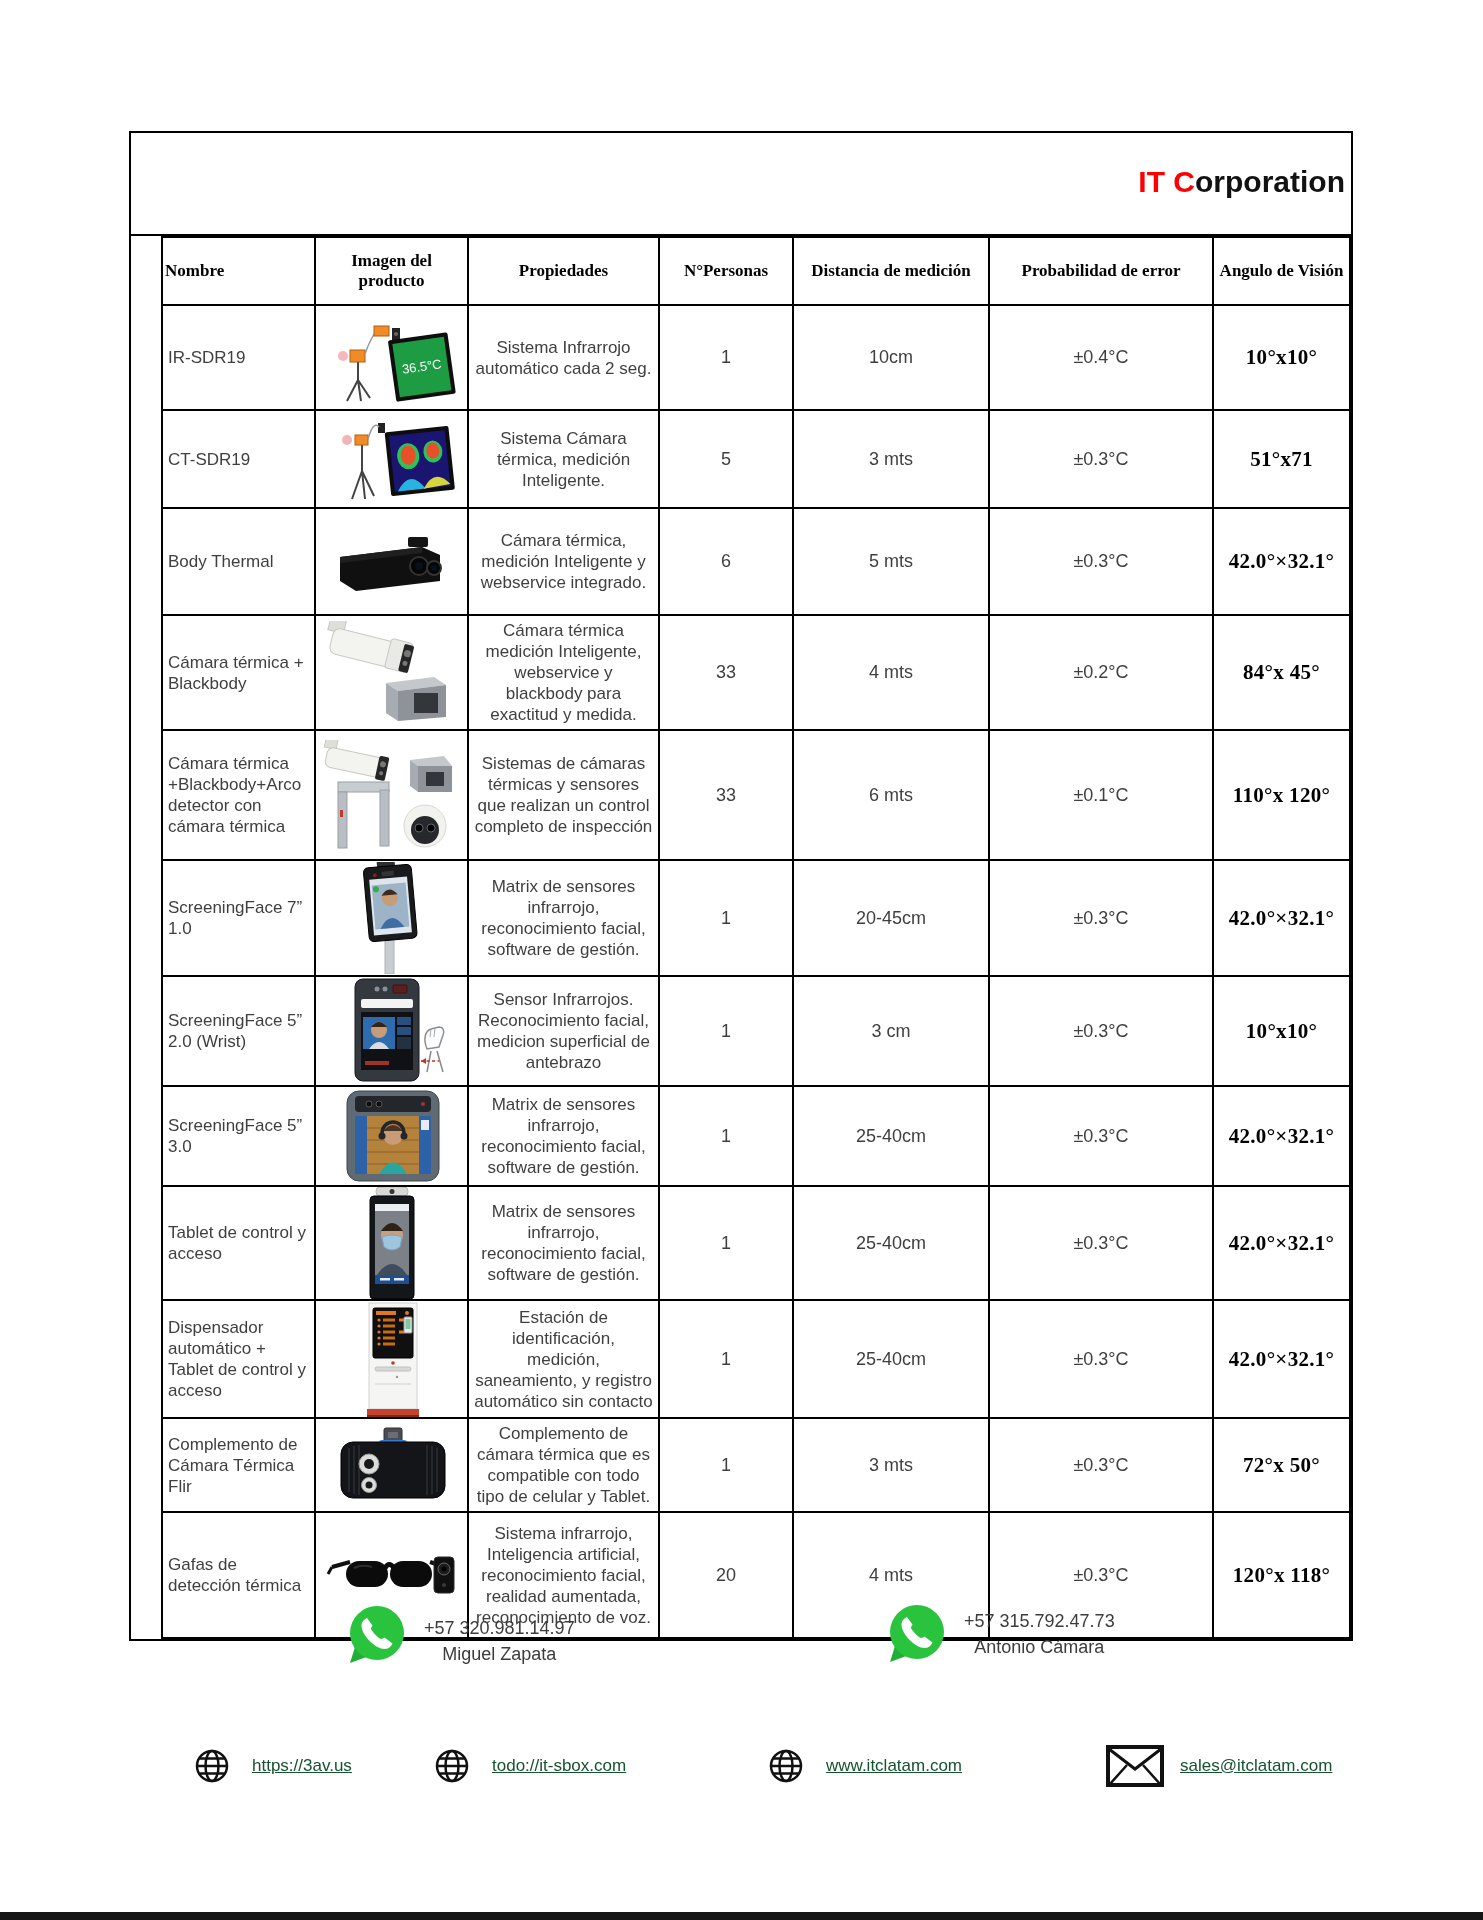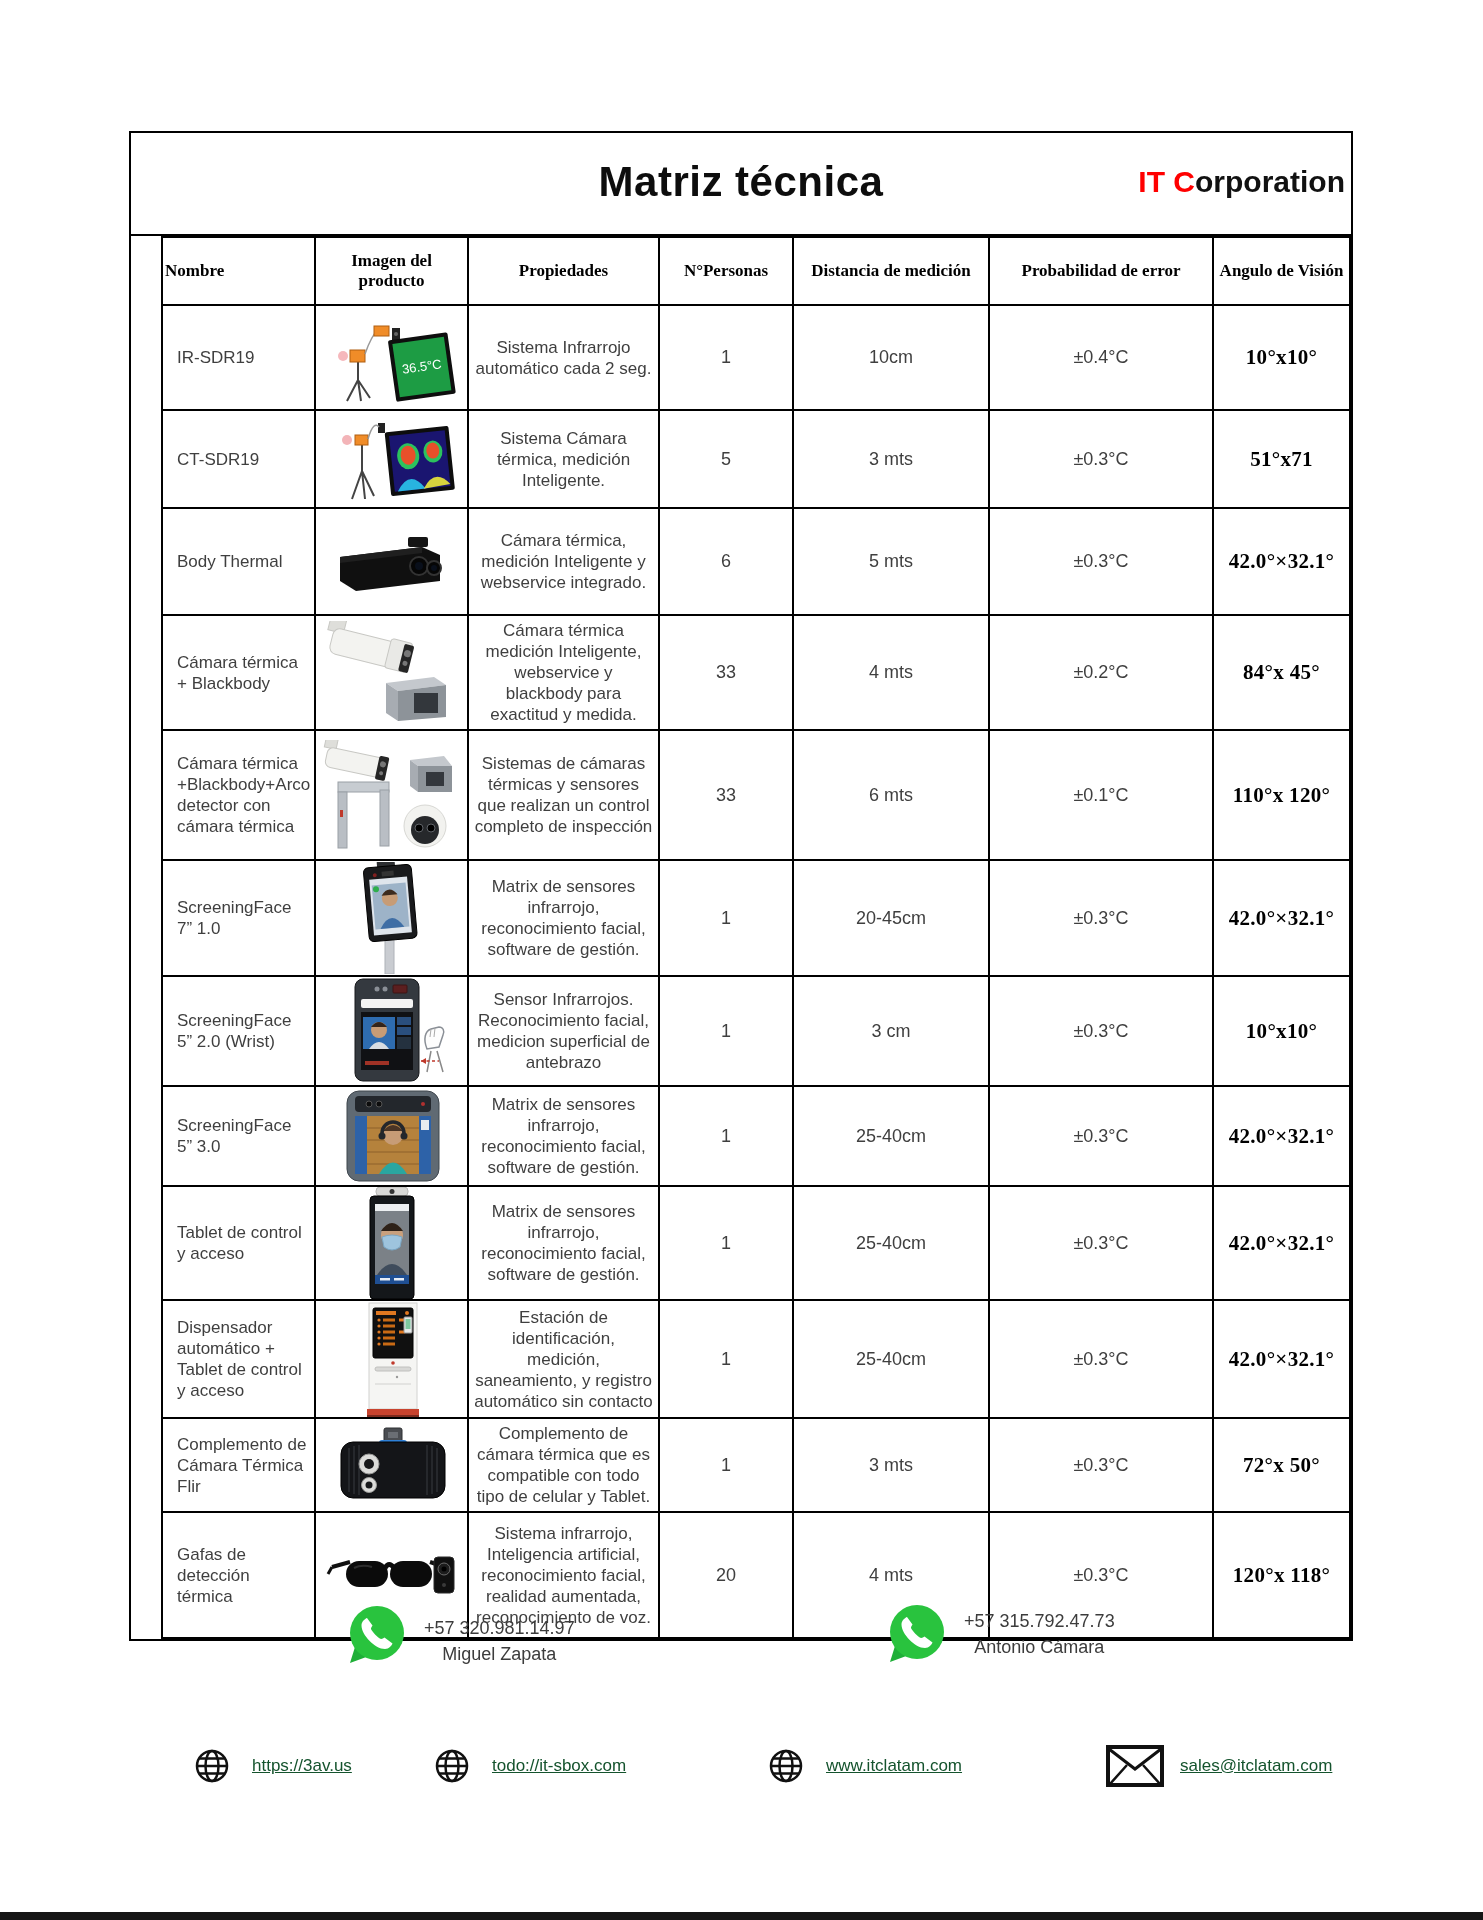--- a/index.html
+++ b/index.html
@@ -18,21 +18,21 @@
   .logo .blk{color:#111;}
 
   table.matrix{border-collapse:collapse;table-layout:fixed;width:1188px;margin-left:30px;
                background:#fff;}
   table.matrix th,table.matrix td{border:2px solid #000;vertical-align:middle;overflow:hidden;}
   thead tr{height:68px;}
   th{font-family:"Liberation Serif",serif;font-weight:bold;font-size:17px;color:#000;
      text-align:center;padding:2px 3px;}
   th.left{text-align:left;padding-left:2px;}
   td{font-size:17px;line-height:21px;}
-  .td-name{text-align:left;padding:4px 4px 4px 14px;}
+  .td-name{text-align:left;padding:4px 4px 4px 5px;}
   .td-props{text-align:center;padding:4px 5px;}
   .td-num{text-align:center;font-size:18px;}
   .td-angle{text-align:center;font-family:"Liberation Serif",serif;font-weight:bold;
             font-size:21px;color:#000;letter-spacing:.3px;margin-left:16px;}
   .td-img{padding:0;}
   .img-slot{display:flex;align-items:center;justify-content:center;width:100%;height:100%;}
 
   tbody tr:nth-child(1){height:105px}
   tbody tr:nth-child(2){height:96px}
   tbody tr:nth-child(3){height:107px}
@@ -63,21 +63,20 @@
 
   .bottom-edge{position:absolute;left:0;top:1912px;width:1483px;height:8px;background:#161616;}
 </style>
 </head>
 <body>
 
 <div class="page">
 
   <div class="frame">
     <div class="title-row">
-      <div class="doc-title">Matriz técnica</div>
       <div class="logo"><span class="red">IT C</span><span class="blk">orporation</span></div>
     </div>
 
     <table class="matrix">
       <colgroup>
         <col style="width:153px">
           <col style="width:153px">
           <col style="width:191px">
         <col style="width:134px">
           <col style="width:196px">

